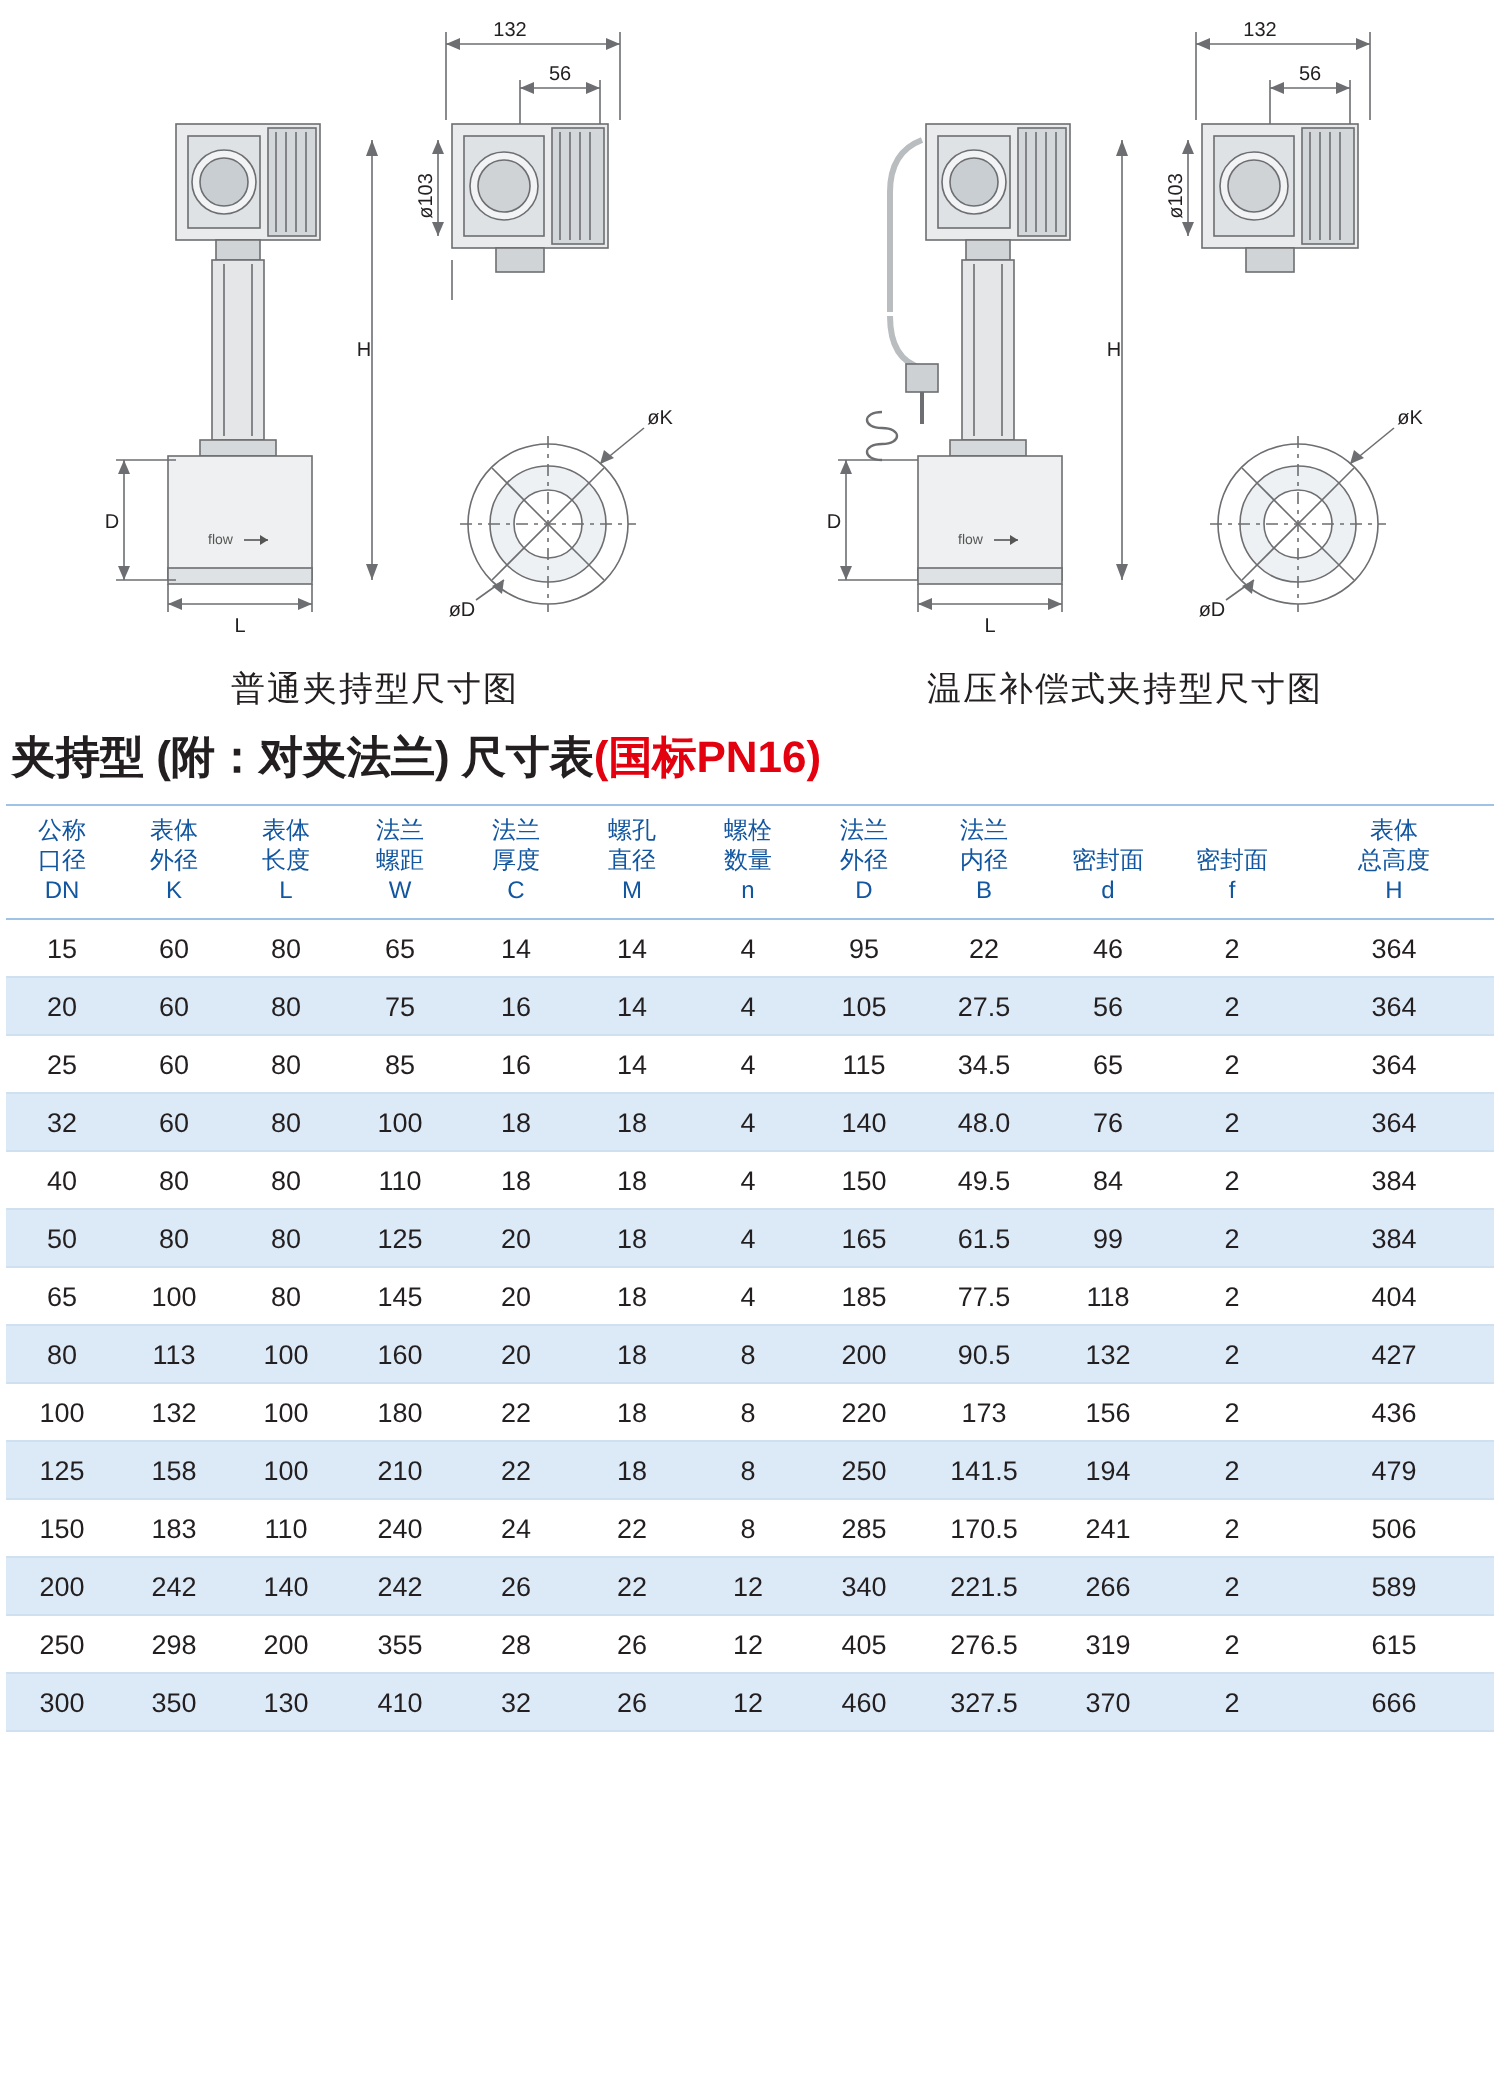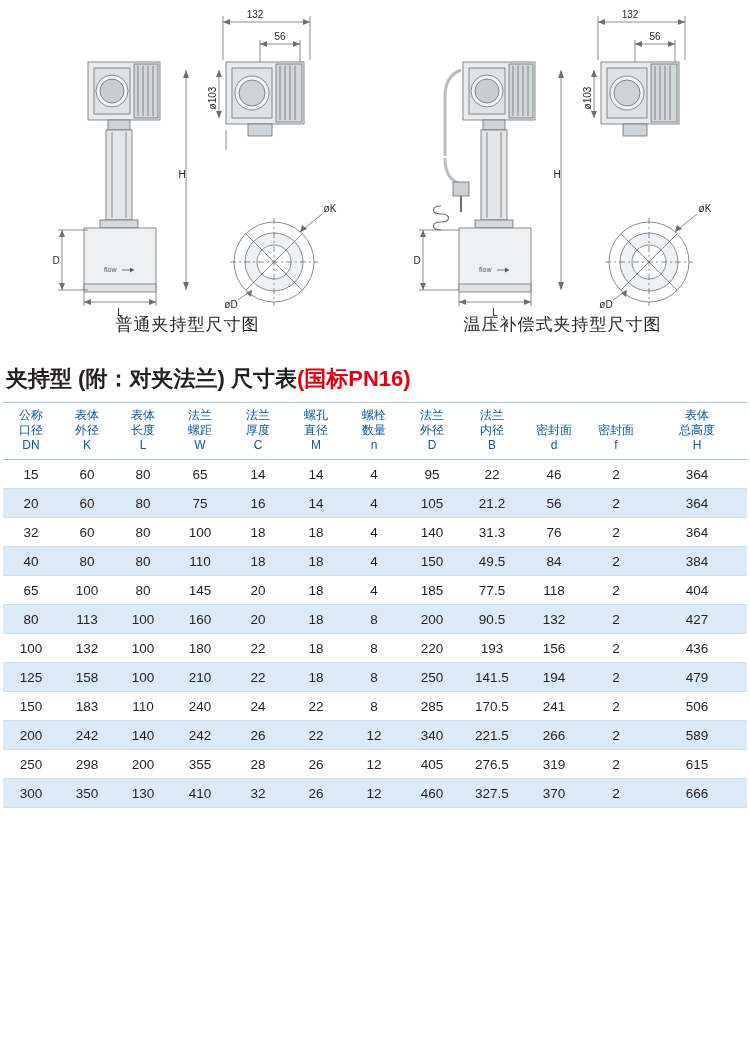--- a/index.html
+++ b/index.html
@@ -29,21 +29,21 @@
   .fig {
     position: absolute;
     top: 0;
     width: 375px;
     height: 360px;
   }
   .fig.left { left: 0; }
   .fig.right { left: 375px; }
   .fig-caption {
     position: absolute;
-    bottom: 24px;
+    bottom: 4px;
     left: 0;
     width: 100%;
     text-align: center;
     font-size: 17px;
     color: #231f20;
     letter-spacing: 1px;
   }
   .fig svg {
     position: absolute;
     top: 0;
@@ -416,50 +416,78 @@
         </tr>
         <tr>
           <td>20</td>
           <td>60</td>
           <td>80</td>
           <td>75</td>
           <td>16</td>
           <td>14</td>
           <td>4</td>
           <td>105</td>
-          <td>21.2</td>
+          <td>27.5</td>
           <td>56</td>
+          <td>2</td>
+          <td>364</td>
+        </tr>
+        <tr>
+          <td>25</td>
+          <td>60</td>
+          <td>80</td>
+          <td>85</td>
+          <td>16</td>
+          <td>14</td>
+          <td>4</td>
+          <td>115</td>
+          <td>34.5</td>
+          <td>65</td>
           <td>2</td>
           <td>364</td>
         </tr>
         <tr>
           <td>32</td>
           <td>60</td>
           <td>80</td>
           <td>100</td>
           <td>18</td>
           <td>18</td>
           <td>4</td>
           <td>140</td>
-          <td>31.3</td>
+          <td>48.0</td>
           <td>76</td>
           <td>2</td>
           <td>364</td>
         </tr>
         <tr>
           <td>40</td>
           <td>80</td>
           <td>80</td>
           <td>110</td>
           <td>18</td>
           <td>18</td>
           <td>4</td>
           <td>150</td>
           <td>49.5</td>
           <td>84</td>
+          <td>2</td>
+          <td>384</td>
+        </tr>
+        <tr>
+          <td>50</td>
+          <td>80</td>
+          <td>80</td>
+          <td>125</td>
+          <td>20</td>
+          <td>18</td>
+          <td>4</td>
+          <td>165</td>
+          <td>61.5</td>
+          <td>99</td>
           <td>2</td>
           <td>384</td>
         </tr>
         <tr>
           <td>65</td>
           <td>100</td>
           <td>80</td>
           <td>145</td>
           <td>20</td>
           <td>18</td>
@@ -486,21 +514,21 @@
         </tr>
         <tr>
           <td>100</td>
           <td>132</td>
           <td>100</td>
           <td>180</td>
           <td>22</td>
           <td>18</td>
           <td>8</td>
           <td>220</td>
-          <td>193</td>
+          <td>173</td>
           <td>156</td>
           <td>2</td>
           <td>436</td>
         </tr>
         <tr>
           <td>125</td>
           <td>158</td>
           <td>100</td>
           <td>210</td>
           <td>22</td>

